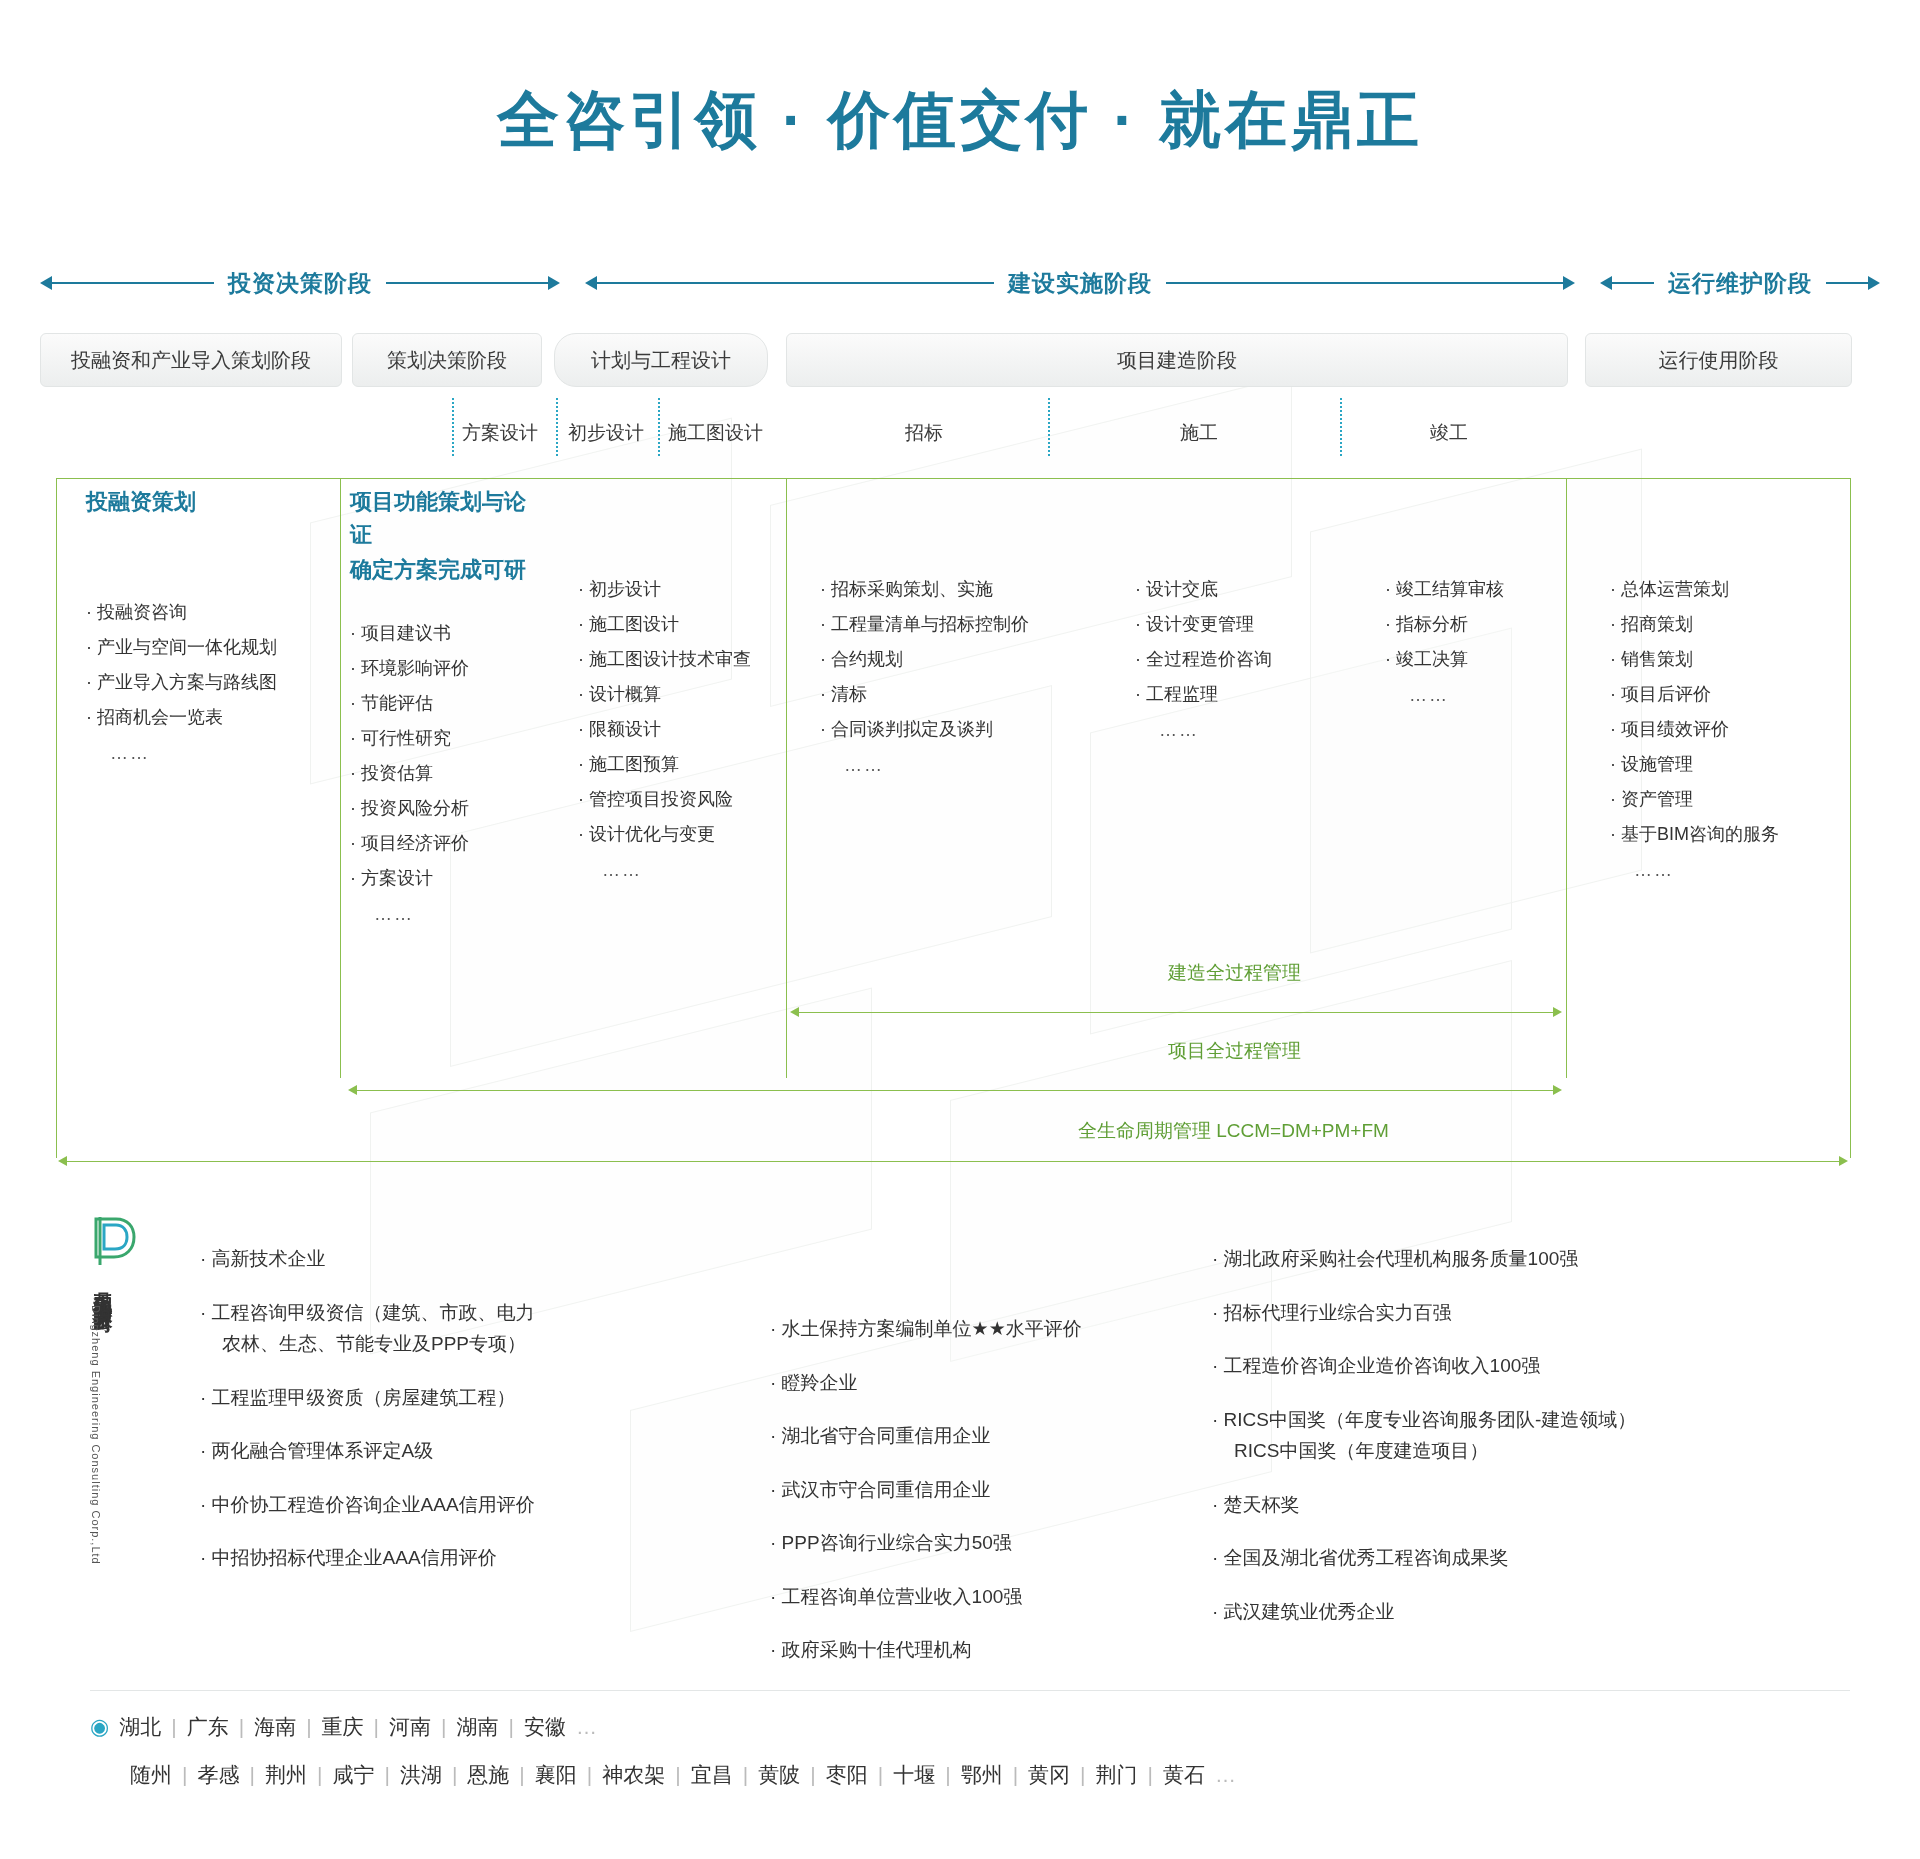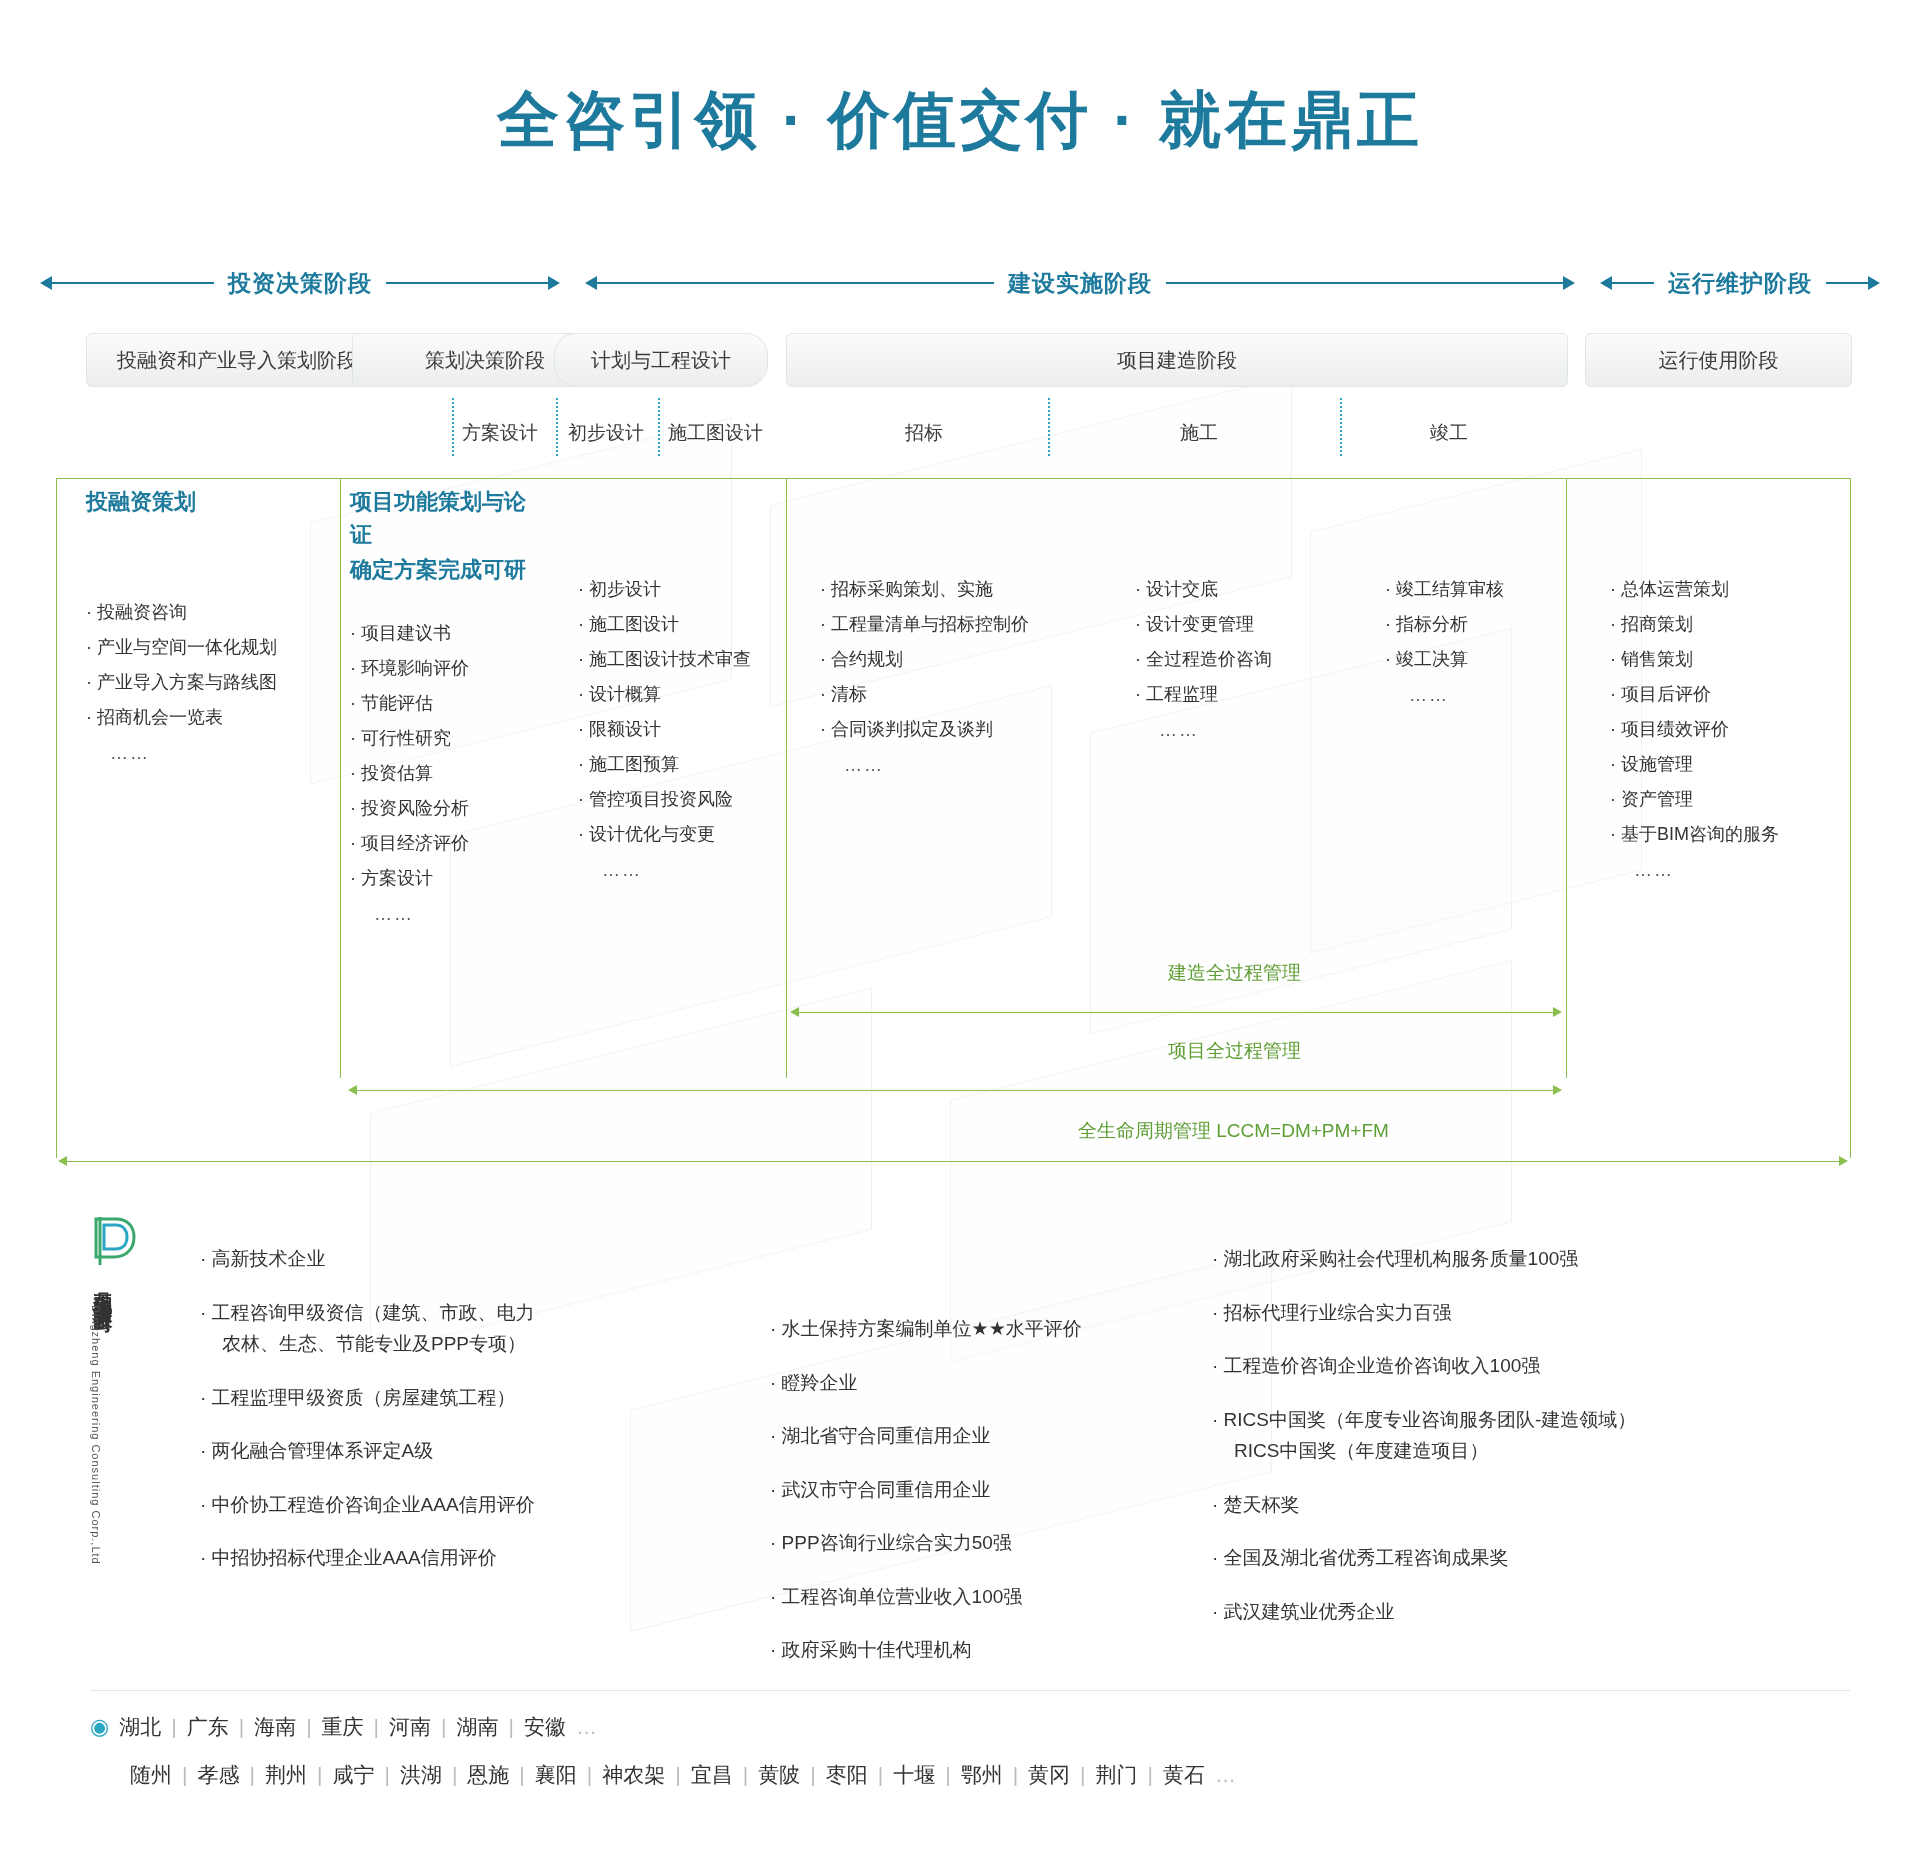--- a/index.html
+++ b/index.html
@@ -137,24 +137,24 @@
   </div>
   <div class="phase-arrow" style="left:1560px;width:280px;">
     <div class="arrow-head left"></div>
       <div class="line"></div>
     <div class="lbl">运行维护阶段</div>
     <div class="line"></div>
       <div class="arrow-head right"></div>
   </div>
 </div>
 
-<div class="stage-box" style="left:40px;top:333px;width:300px;margin-left:46px;">
+<div class="stage-box" style="left:40px;top:333px;width:300px;">
   <span>投融资和产业导入策划阶段</span>
 </div>
-<div class="stage-box" style="left:352px;top:333px;width:188px;padding-left:38px;">
+<div class="stage-box" style="left:352px;top:333px;width:188px;">
   <span>策划决策阶段</span>
 </div>
 <div class="stage-box" style="left:554px;top:333px;width:212px;border-radius:22px;">
   <span>计划与工程设计</span>
 </div>
 <div class="stage-box" style="left:786px;top:333px;width:780px;">
   <span>项目建造阶段</span>
 </div>
 <div class="stage-box" style="left:1585px;top:333px;width:265px;">
   <span>运行使用阶段</span>

